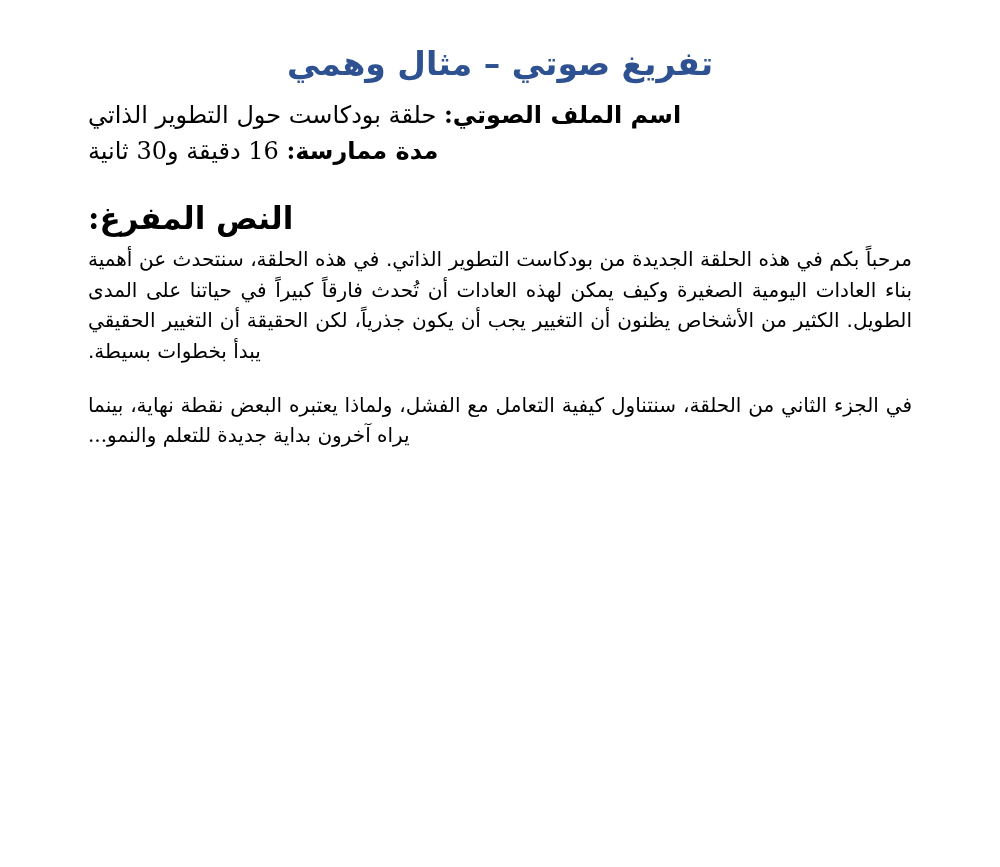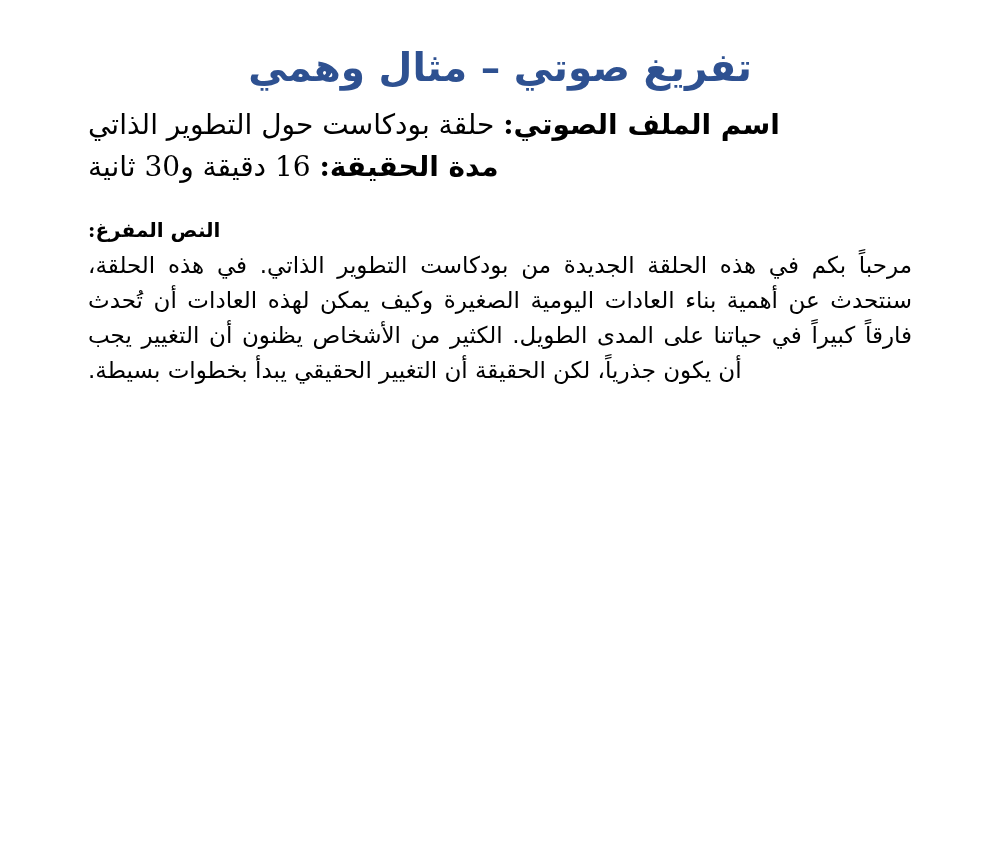--- a/index.html
+++ b/index.html
@@ -17,52 +17,52 @@
   .page {
     box-sizing: border-box;
     width: 1000px;
     height: 867px;
     padding: 44px 88px 0 88px;
     background: #ffffff;
   }
   .doc-title {
     margin: 0 0 14px 0;
     text-align: center;
-    font-size: 39px;
+    font-size: 33px;
     font-weight: 700;
     color: #2E5191;
     font-family: "DejaVu Serif", "DejaVu Sans", sans-serif;
     letter-spacing: 0.5px;
   }
   
   .rtl-left {
     direction: rtl;
     unicode-bidi: plaintext; 
     unicode-bidi: isolate;
     text-align: justify;
     text-align-last: left;
   }
   .meta-line {
-    font-size: 28px;
+    font-size: 24px;
     line-height: 1.5;
     font-family: "DejaVu Serif", "DejaVu Sans", sans-serif;
   }
   .meta-line .label {
     font-weight: 700;
   }
   .section-heading {
     margin: 28px 0 0 0;
-    font-size: 20px;
+    font-size: 31px;
     font-weight: 700;
     line-height: 1.4;
     font-family: "DejaVu Serif", "DejaVu Sans", sans-serif;
   }
   .para {
     margin: 24px 0 0 0;
-    font-size: 23px;
+    font-size: 20px;
     line-height: 1.52;
   }
   .para.first {
     margin-top: 4px;
   }
   .para.sans-style {
     font-family: "DejaVu Sans", sans-serif;
   }
   .para.naskh-style {
     font-family: "DejaVu Serif", "DejaVu Sans", sans-serif;
@@ -74,23 +74,24 @@
 <div class="page">
 
   <h1 class="doc-title">تفريغ صوتي – مثال وهمي</h1>
 
   <div class="meta-line rtl-left">
     <span class="label">اسم الملف الصوتي:</span>
     <span class="value">حلقة بودكاست حول التطوير الذاتي</span>
   </div>
 
   <div class="meta-line rtl-left">
-    <span class="label">مدة الحقيقة:</span>
+    <span class="label">مدة ممارسة:</span>
     <span class="value">16 دقيقة و30 ثانية</span>
   </div>
 
   <h2 class="section-heading rtl-left">النص المفرغ:</h2>
 
   <p class="para first sans-style rtl-left">مرحباً بكم في هذه الحلقة الجديدة من بودكاست التطوير الذاتي. في هذه الحلقة، سنتحدث عن أهمية بناء العادات اليومية الصغيرة وكيف يمكن لهذه العادات أن تُحدث فارقاً كبيراً في حياتنا على المدى الطويل. الكثير من الأشخاص يظنون أن التغيير يجب أن يكون جذرياً، لكن الحقيقة أن التغيير الحقيقي يبدأ بخطوات بسيطة.</p>
 
 
+  <p class="para naskh-style rtl-left">في الجزء الثاني من الحلقة، سنتناول كيفية التعامل مع الفشل، ولماذا يعتبره البعض نقطة نهاية، بينما يراه آخرون بداية جديدة للتعلم والنمو...</p>
 
 </div>
 
 </body></html>

